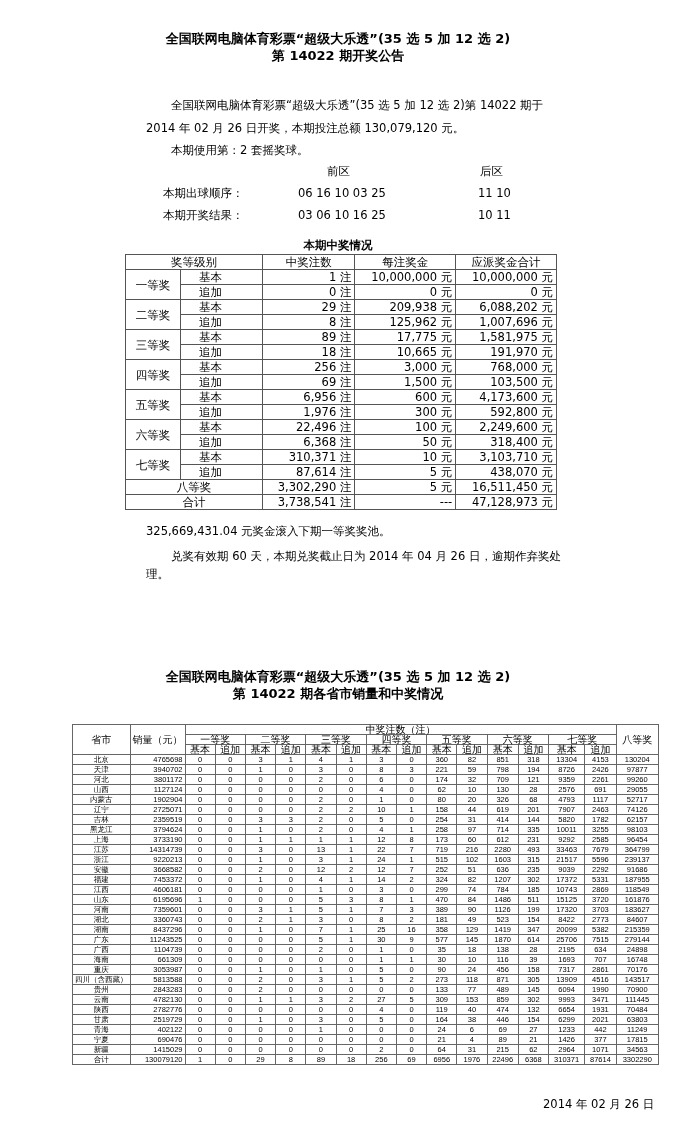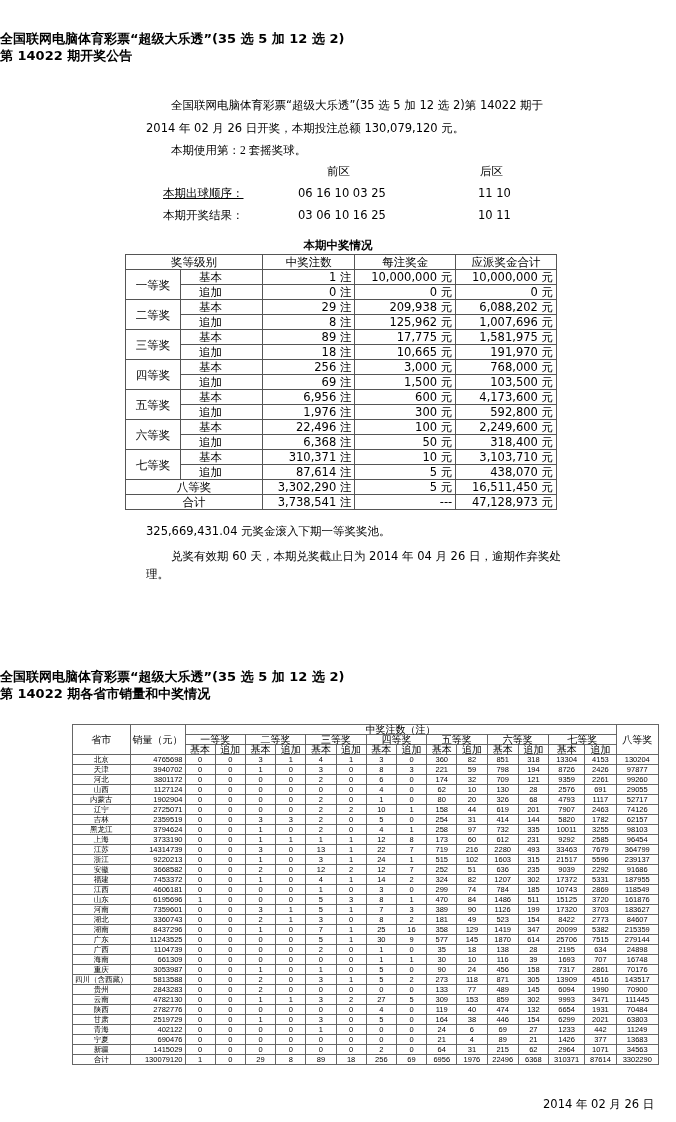--- a/index.html
+++ b/index.html
@@ -1,18 +1,18 @@
 <!DOCTYPE html>
 <html><head>
 <meta charset="utf-8">
 <style>
   html, body { margin: 0; padding: 0; background: #ffffff; }
   body { width: 676px; height: 1122px; position: relative; overflow: hidden;
          font-family: "DejaVu Sans", "Liberation Sans", sans-serif; color: #000; }
-  .title { position: absolute; left: 0; width: 676px; 
+  .title { position: absolute; left: 0; width: 676px; text-align: center;
            font-size: 13px; font-weight: bold; line-height: 17px; }
   .t1a { top: 30px; } .t1b { top: 47px; }
   .para { position: absolute; font-size: 11.5px; line-height: 16px; white-space: nowrap; }
   .ball-row { position: absolute; font-size: 11.5px; line-height: 16px; }
   .ball-row span { position: absolute; white-space: nowrap; }
 
   
   .prize-caption { position: absolute; top: 238px; left: 0; width: 676px; text-align: center;
                    font-size: 11.5px; font-weight: bold; }
   table.prize { position: absolute; top: 254px; left: 125px; width: 432px;
@@ -35,28 +35,28 @@
   .date-foot { position: absolute; top: 1097px; left: 531px; font-size: 11.5px; margin-left: 12px; }
 </style>
 </head>
 <body>
 
 <div class="title t1a">全国联网电脑体育彩票“超级大乐透”(35 选 5 加 12 选 2)</div>
 <div class="title t1b">第 14022 期开奖公告</div>
 
 <div class="para" style="top:97px;left:171px;">全国联网电脑体育彩票“超级大乐透”(35 选 5 加 12 选 2)第 14022 期于</div>
 <div class="para" style="top:120px;left:146px;">2014 年 02 月 26 日开奖，本期投注总额 130,079,120 元。</div>
-<div class="para" style="top:142px;left:171px;font-family:Liberation Serif, serif;">本期使用第：2 套摇奖球。</div>
+<div class="para" style="top:142px;left:171px;">本期使用第：2 套摇奖球。</div>
 
 <div class="ball-row" style="top:163px;left:0;width:676px;height:16px;">
   <span style="left:327px;">前区</span>
   <span style="left:480px;">后区</span>
 </div>
 <div class="ball-row" style="top:185px;left:0;width:676px;height:16px;">
-  <span style="left:163px;text-decoration:underline;">本期出球顺序：</span>
+  <span style="left:163px;">本期出球顺序：</span>
   <span style="left:298px;">06 16 10 03 25</span>
   <span style="left:478px;text-align:center;">11 10</span>
 </div>
 <div class="ball-row" style="top:207px;left:0;width:676px;height:16px;">
   <span style="left:163px;">本期开奖结果：</span>
   <span style="left:298px;">03 06 10 16 25</span>
   <span style="left:478px;">10 11</span>
 </div>
 
 <div class="prize-caption">本期中奖情况</div>
@@ -357,21 +357,21 @@
         <td>0</td>
         <td>0</td>
         <td>1</td>
         <td>0</td>
         <td>2</td>
         <td>0</td>
         <td>4</td>
         <td>1</td>
         <td>258</td>
         <td>97</td>
-        <td>732</td>
+        <td>714</td>
         <td>335</td>
         <td>10011</td>
         <td>3255</td>
         <td>98103</td>
       </tr>
       <tr>
         <td>上海</td>
         <td class="sales">3733190</td>
         <td>0</td>
         <td>0</td>
@@ -760,21 +760,21 @@
         <td>0</td>
         <td>0</td>
         <td>0</td>
         <td>0</td>
         <td>21</td>
         <td>4</td>
         <td>89</td>
         <td>21</td>
         <td>1426</td>
         <td>377</td>
-        <td>13683</td>
+        <td>17815</td>
       </tr>
       <tr>
         <td>新疆</td>
         <td class="sales">1415029</td>
         <td>0</td>
         <td>0</td>
         <td>0</td>
         <td>0</td>
         <td>0</td>
         <td>0</td>

